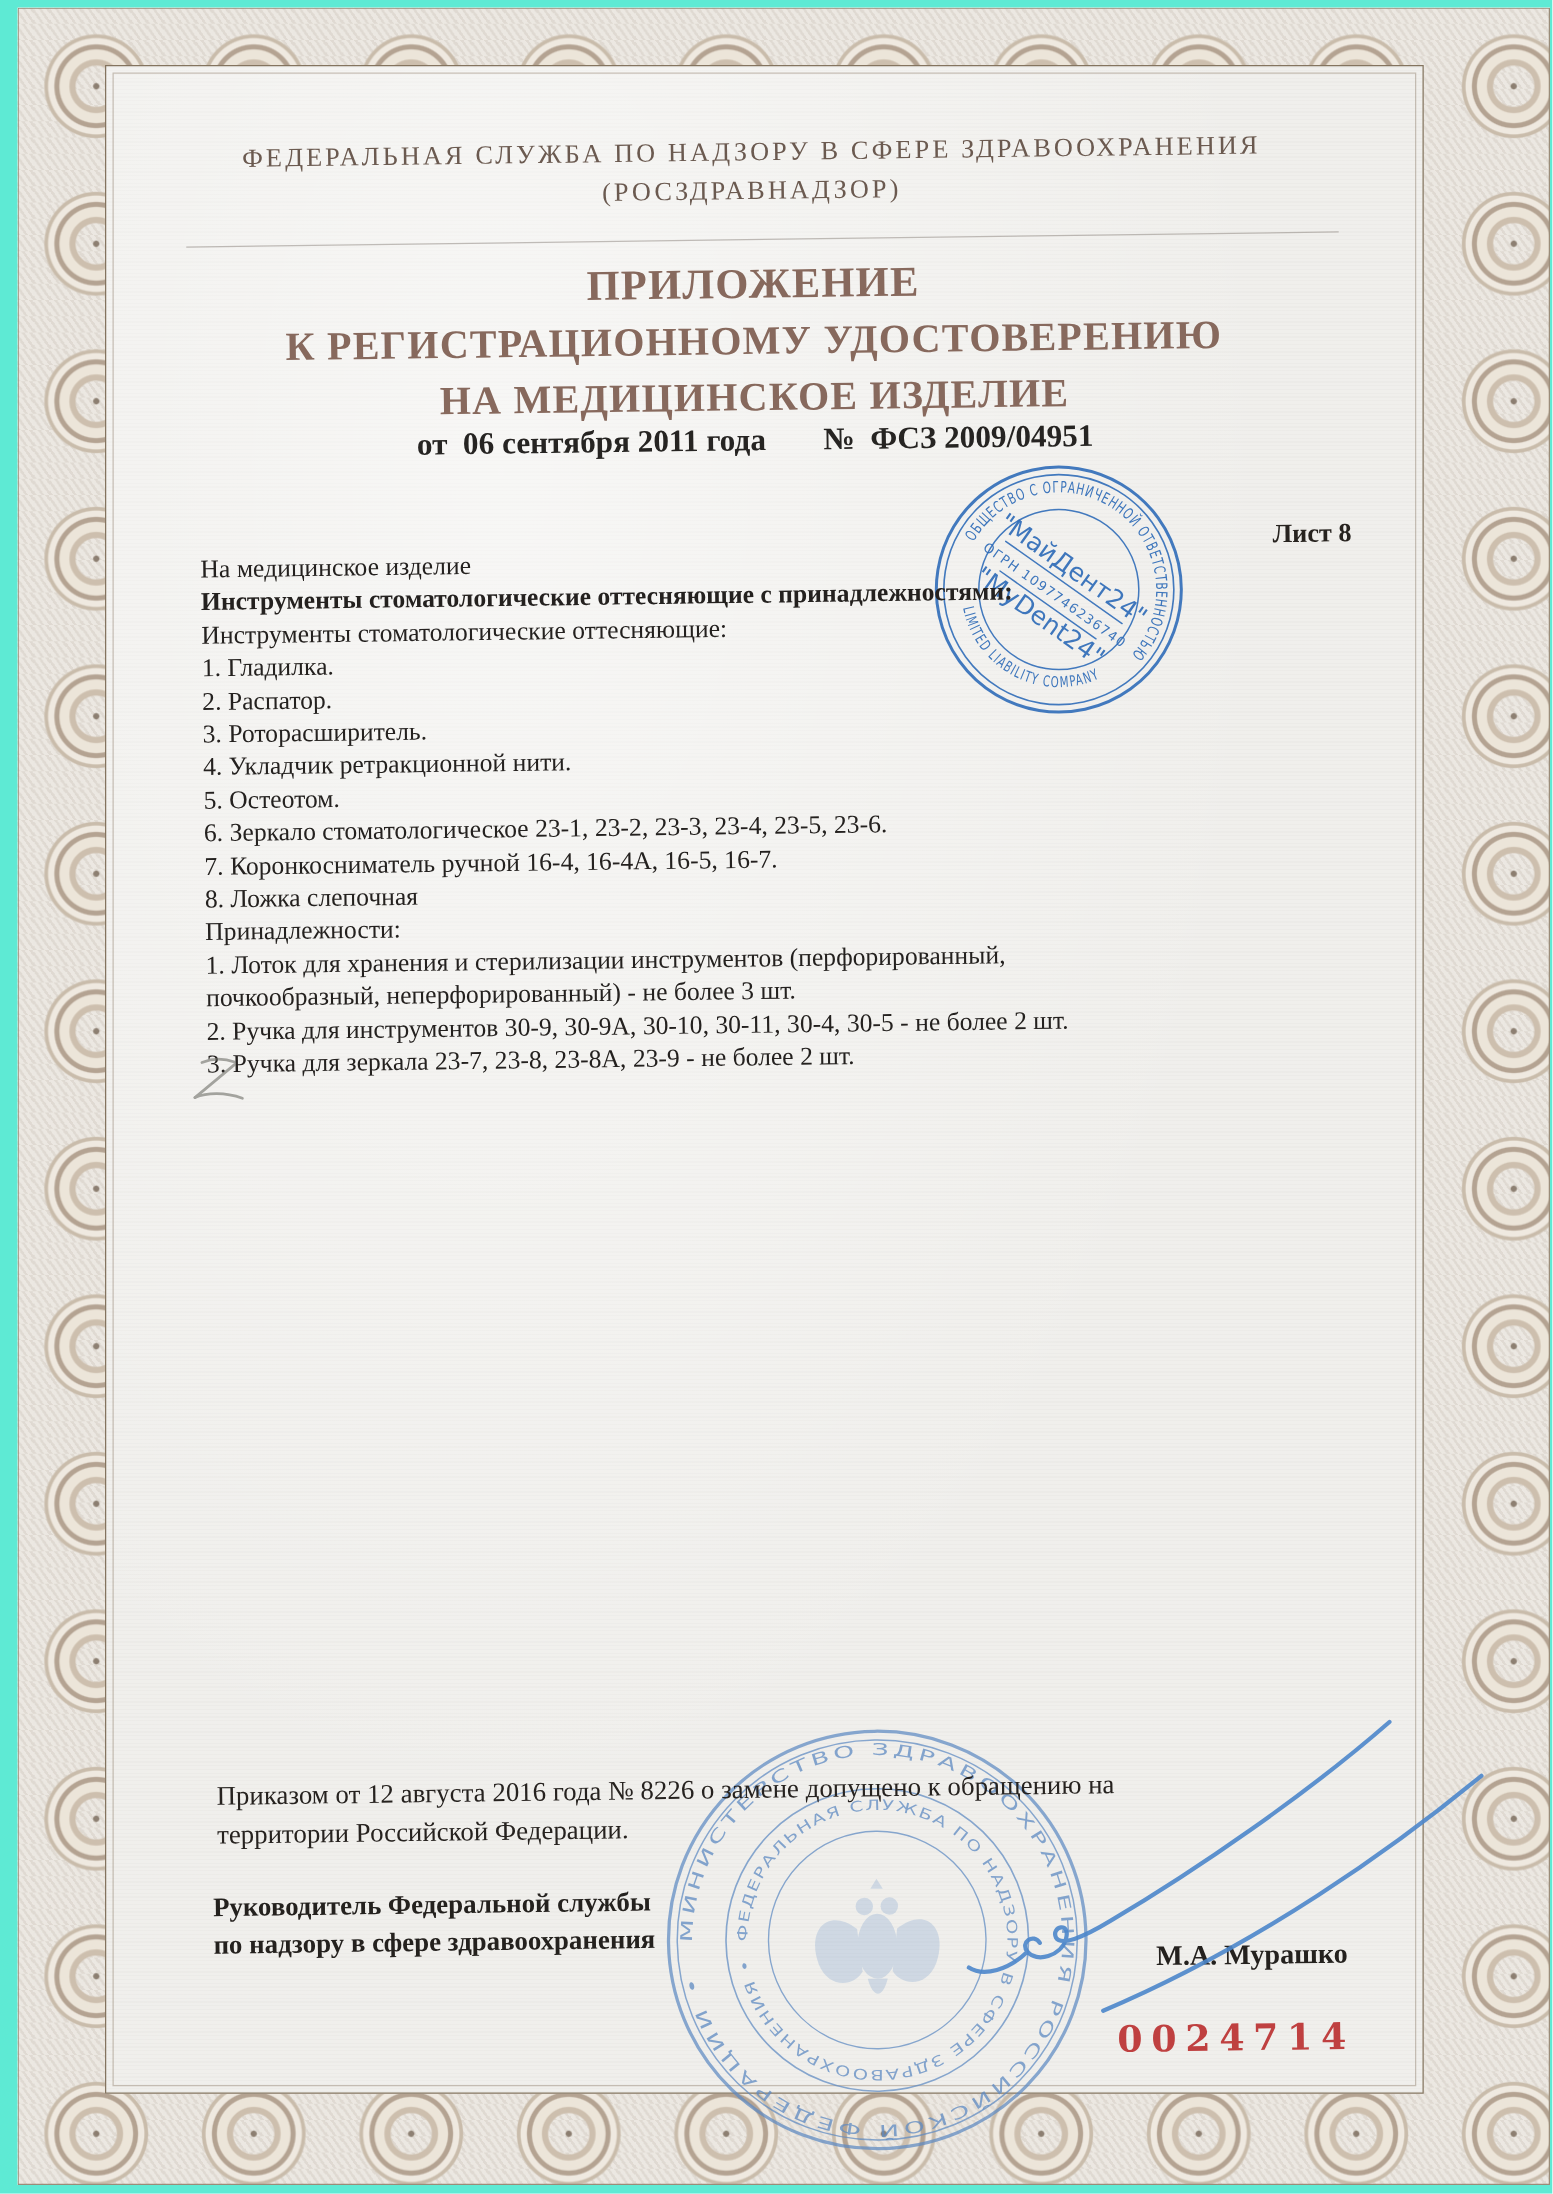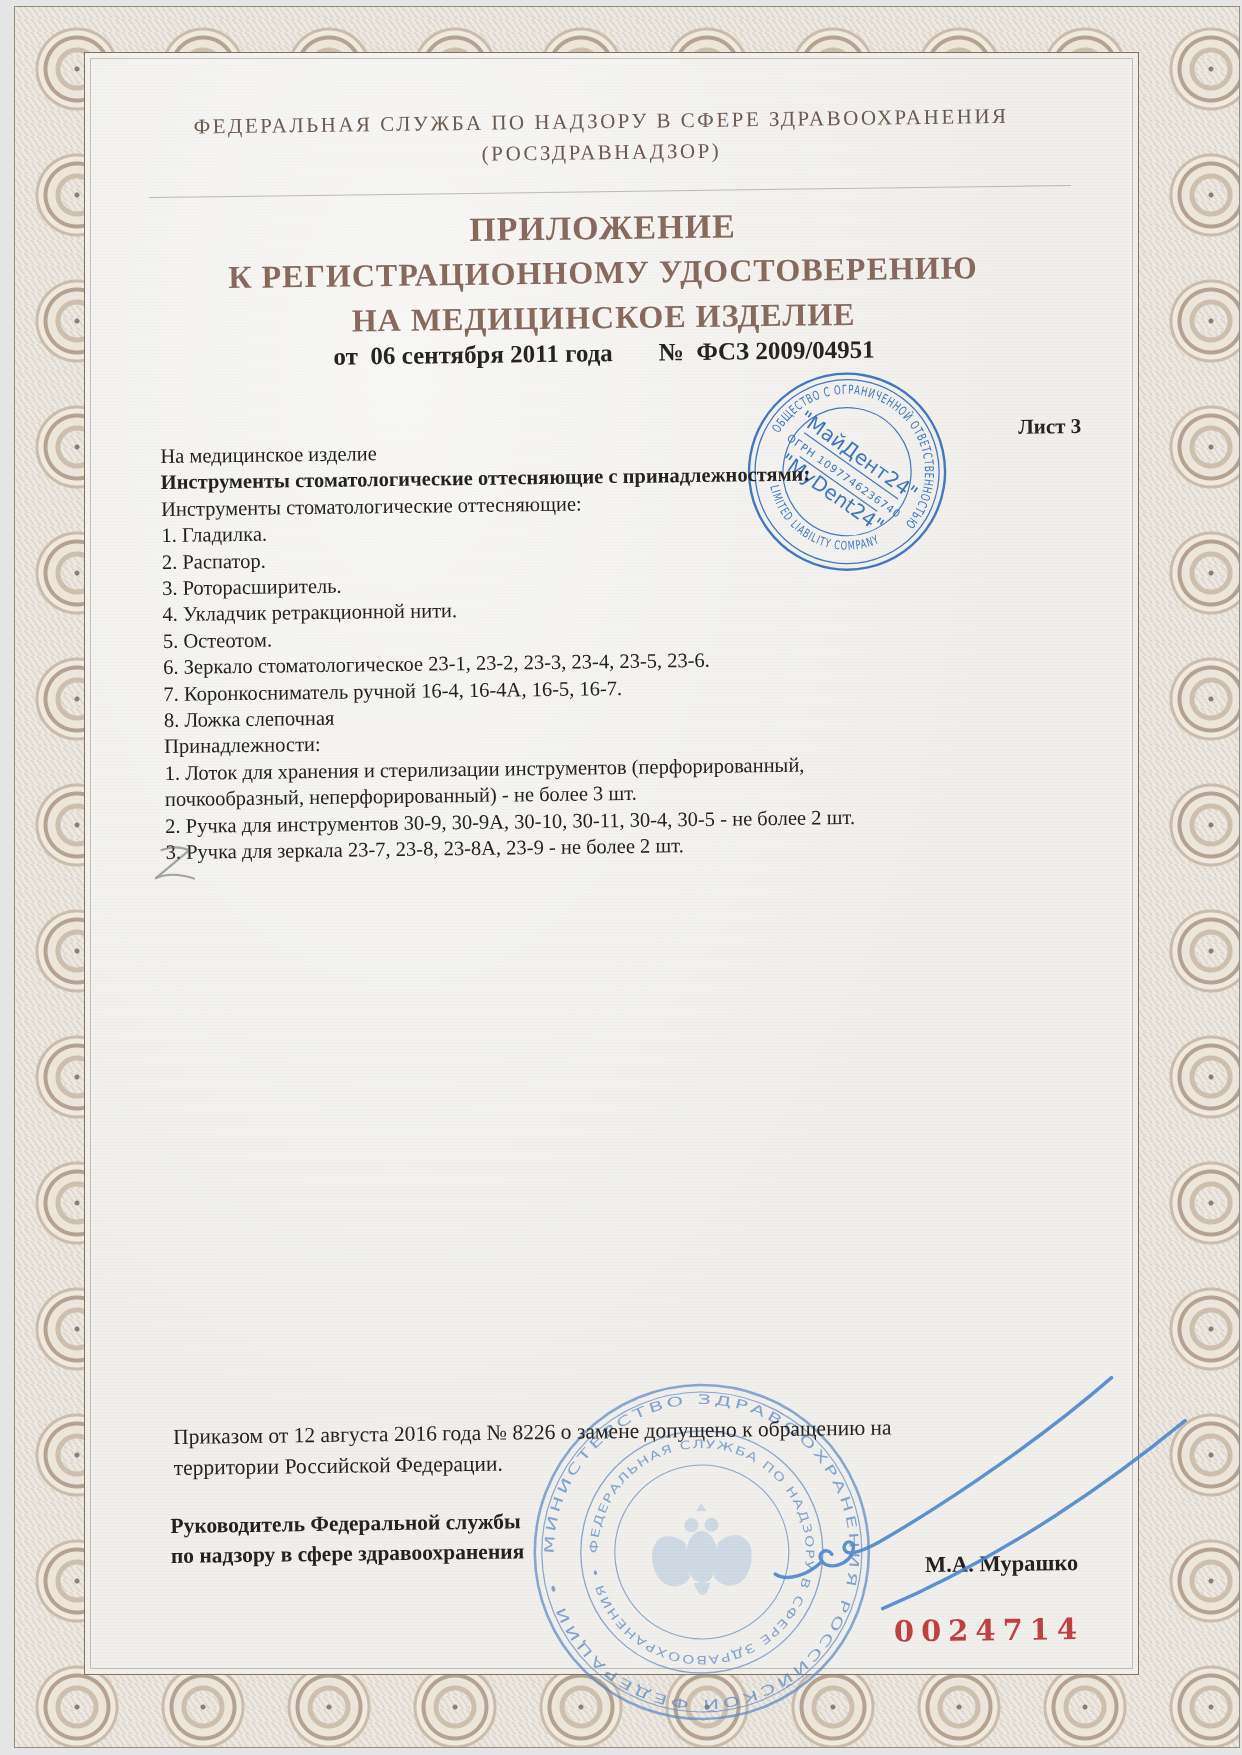--- a/index.html
+++ b/index.html
@@ -1,16 +1,16 @@
 <!DOCTYPE html>
 <html><head>
 <meta charset="utf-8">
 <style>
   html,body{margin:0;padding:0;background:#ffffff;}
-  .sheet{position:relative;width:1242px;height:1755px;background:#e5e5e5;overflow:hidden;
+  .sheet{position:relative;width:1242px;height:1755px;background:#5eead4;overflow:hidden;
          font-family:"Liberation Serif", serif;}
   
   .border-band{position:absolute;left:14px;top:6px;right:2px;bottom:7px;
     background-color:#eae6e0;
     background-image:
       radial-gradient(circle at 50% 50%, rgba(125,110,95,.85) 0 2px, rgba(125,110,95,0) 3px),
       radial-gradient(circle at 50% 50%, rgba(233,226,214,0) 16px, #cdbfae 17px 21px, #ece5d9 22px 29px, #b4a392 30px 33px, #efe9e0 34px 38px, #c9bcab 39px 41px, rgba(234,229,222,0) 42px),
       repeating-linear-gradient(55deg, rgba(150,133,115,.13) 0 2px, rgba(246,243,238,.13) 2px 5px);
     background-size:126px 126px,126px 126px,13px 13px;
     box-shadow:inset 0 0 0 1px #9b8c79;}
@@ -88,21 +88,21 @@
           <textPath href="#arcBot" textLength="142" lengthAdjust="spacingAndGlyphs">LIMITED LIABILITY COMPANY</textPath>
         </text>
         <g transform="rotate(26 119 119)" text-anchor="middle">
           <text x="119" y="106" font-size="20">"МайДент24"</text>
           <text x="119" y="128" font-size="10.5" letter-spacing="1">ОГРН 1097746236740</text>
           <text x="119" y="152" font-size="20">"MyDent24"</text>
         </g>
       </g>
     </svg>
 
-    <div class="sheet-label">Лист 3</div>
+    <div class="sheet-label">Лист 8</div>
 
     <div class="body-text">
       <div>На медицинское изделие</div>
       <div class="bold">Инструменты стоматологические оттесняющие с принадлежностями:</div>
       <div>Инструменты стоматологические оттесняющие:</div>
       <div>1. Гладилка.</div>
       <div>2. Распатор.</div>
       <div>3. Роторасширитель.</div>
       <div>4. Укладчик ретракционной нити.</div>
       <div>5. Остеотом.</div>

